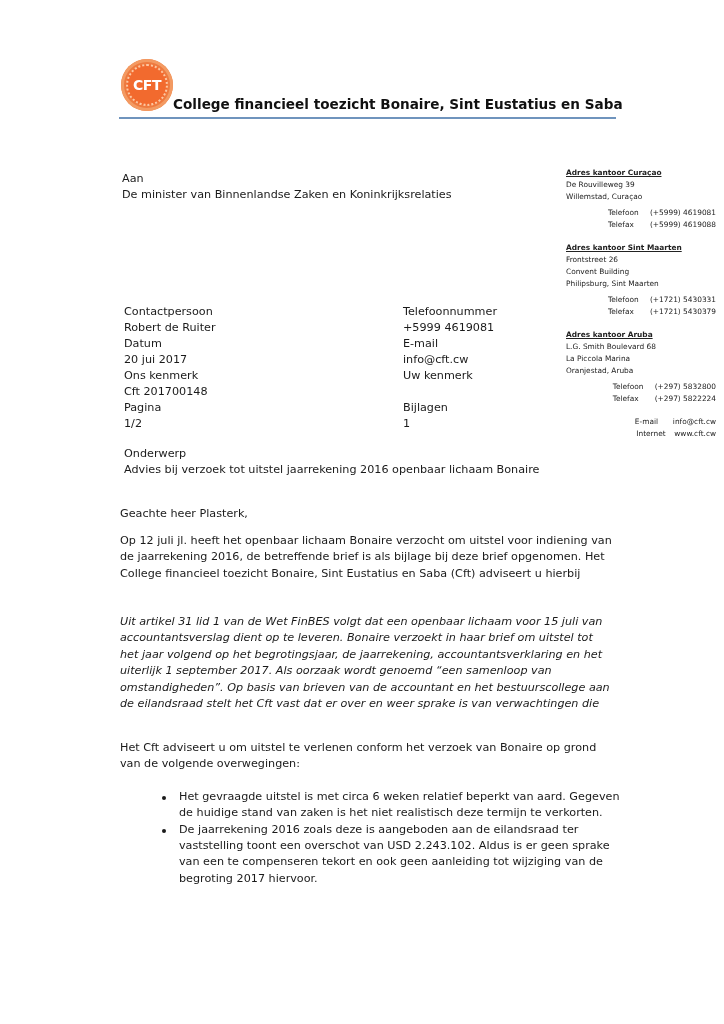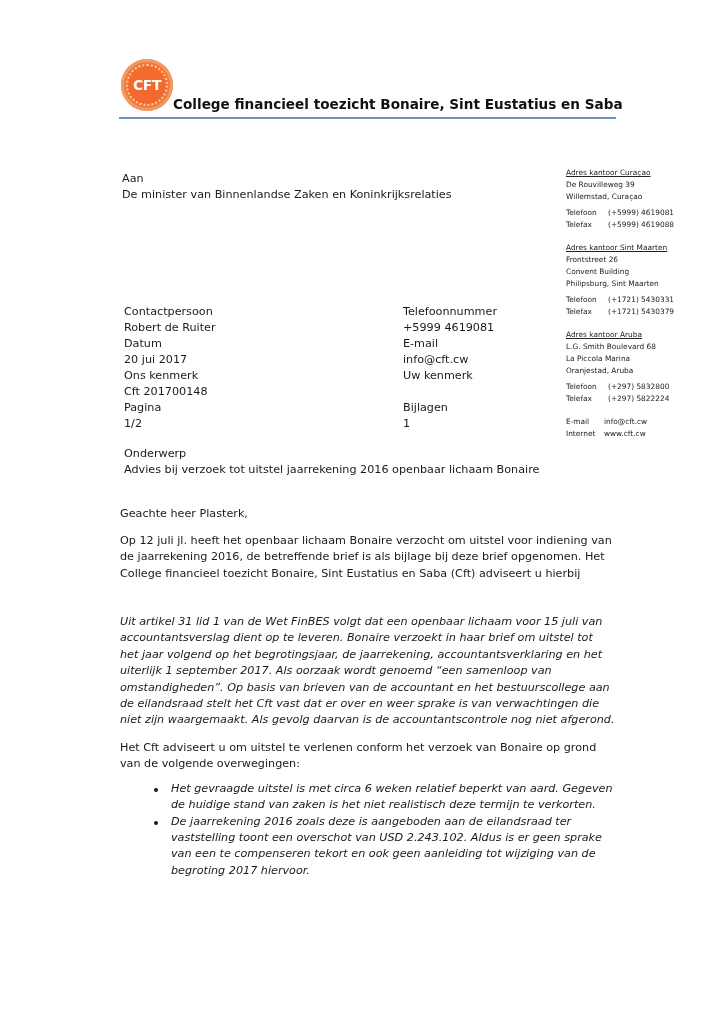--- a/index.html
+++ b/index.html
@@ -26,31 +26,31 @@
     .org-title {
       left: 173px; top: 96px; font-size: 13.6px; font-weight: bold; color: #111;
       white-space: nowrap;
     }
     .header-rule {
       left: 119px; top: 117px; width: 497px; height: 2px; background: #6f94bd;
     }
     .t { font-size: 11.2px; line-height: 16px; white-space: nowrap; color: #1a1a1a; }
     .sidebar { left: 566px; top: 167px; width: 150px; }
     .sb { font-size: 7.4px; line-height: 12px; color: #222; white-space: nowrap; }
-    .sb-head { text-decoration: underline; }
-    .sb-row { display: flex; }
+    .sb-head { text-decoration: underline; font-weight: bold; }
+    .sb-row { display: flex; justify-content: flex-end; }
     .sb-row .k { width: 42px; }
     .sb-row .k2 { width: 38px; }
     .sb-gap-s { height: 4px; }
     .sb-gap-l { height: 11px; }
     .body-text {
       left: 120px; width: 485px; font-size: 11.2px; line-height: 16.4px; color: #1a1a1a;
     }
     .para { margin: 0; white-space: nowrap; }
-    ul.bullets { list-style: none; margin: 8px; padding: 0; font-style: italic; }
+    ul.bullets { list-style: none; margin: 16px; padding: 0; }
     ul.bullets li { position: relative; padding-left: 43px; }
     ul.bullets li::before {
       content: ""; position: absolute; left: 26px; top: 7px; width: 4px; height: 4px;
       border-radius: 50%; background: #1a1a1a;
     }
   </style>
 </head>
 <body>
 
 <div class="abs logo">
@@ -156,21 +156,20 @@
   <p class="para">College financieel toezicht Bonaire, Sint Eustatius en Saba (Cft) adviseert u hierbij</p>
 </div>
 
 <div class="abs body-text" style="top:614px;font-style:italic;">
   <p class="para">Uit artikel 31 lid 1 van de Wet FinBES volgt dat een openbaar lichaam voor 15 juli van</p>
   <p class="para">accountantsverslag dient op te leveren. Bonaire verzoekt in haar brief om uitstel tot</p>
   <p class="para">het jaar volgend op het begrotingsjaar, de jaarrekening, accountantsverklaring en het</p>
   <p class="para">uiterlijk 1 september 2017. Als oorzaak wordt genoemd “een samenloop van</p>
   <p class="para">omstandigheden”. Op basis van brieven van de accountant en het bestuurscollege aan</p>
   <p class="para">de eilandsraad stelt het Cft vast dat er over en weer sprake is van verwachtingen die</p>
-  <p class="para">niet zijn waargemaakt. Als gevolg daarvan is de accountantscontrole nog niet afgerond.</p>
 </div>
 
 <div class="abs body-text" style="top:740px;">
   <p class="para">Het Cft adviseert u om uitstel te verlenen conform het verzoek van Bonaire op grond</p>
   <p class="para">van de volgende overwegingen:</p>
   <ul class="bullets">
     <li>
       <div class="para">Het gevraagde uitstel is met circa 6 weken relatief beperkt van aard. Gegeven</div>
       <div class="para">de huidige stand van zaken is het niet realistisch deze termijn te verkorten.</div>
     </li>

